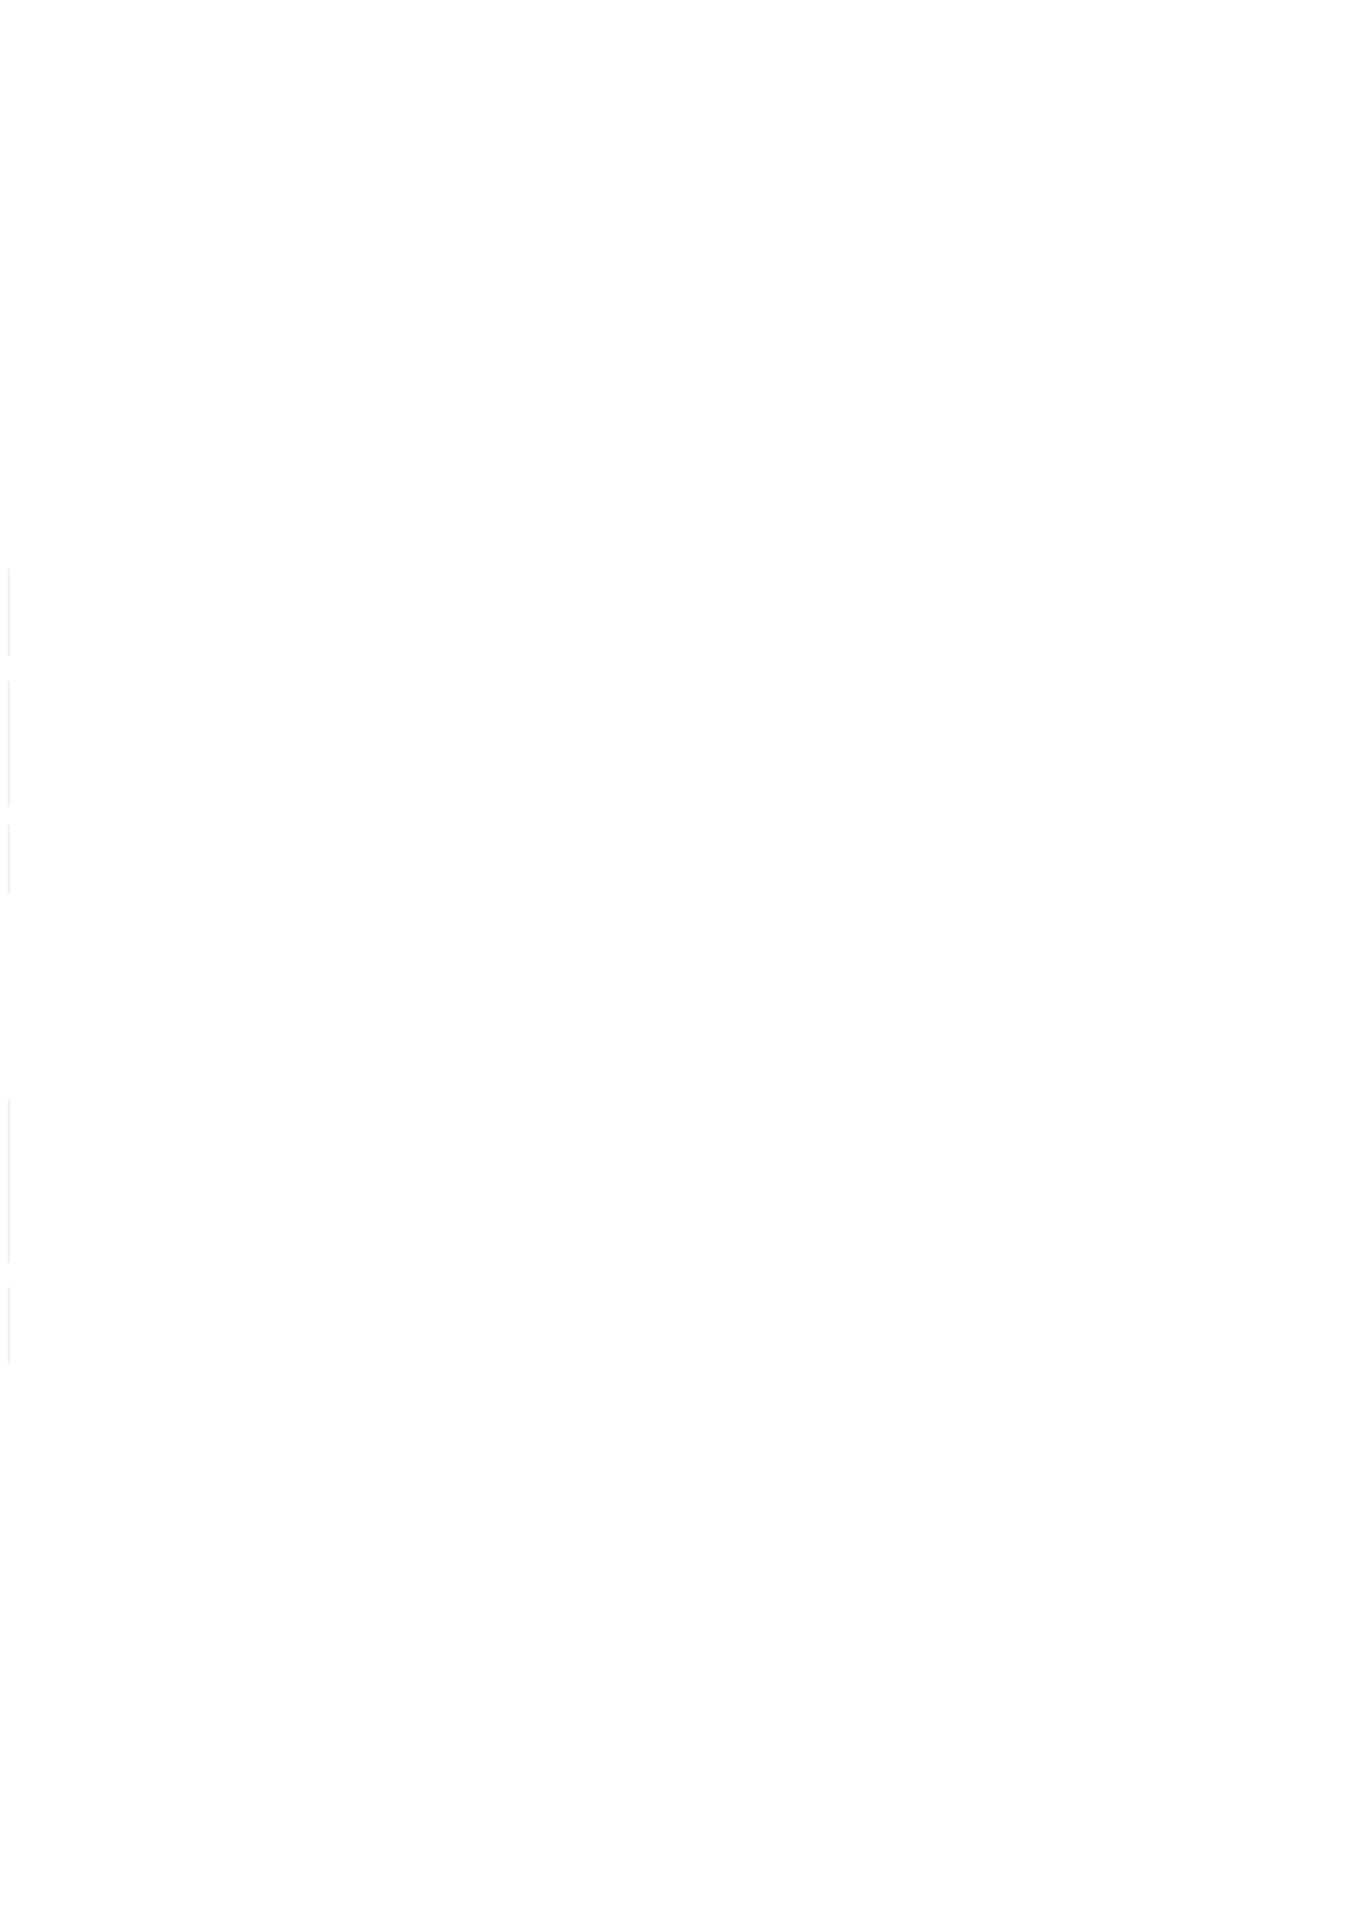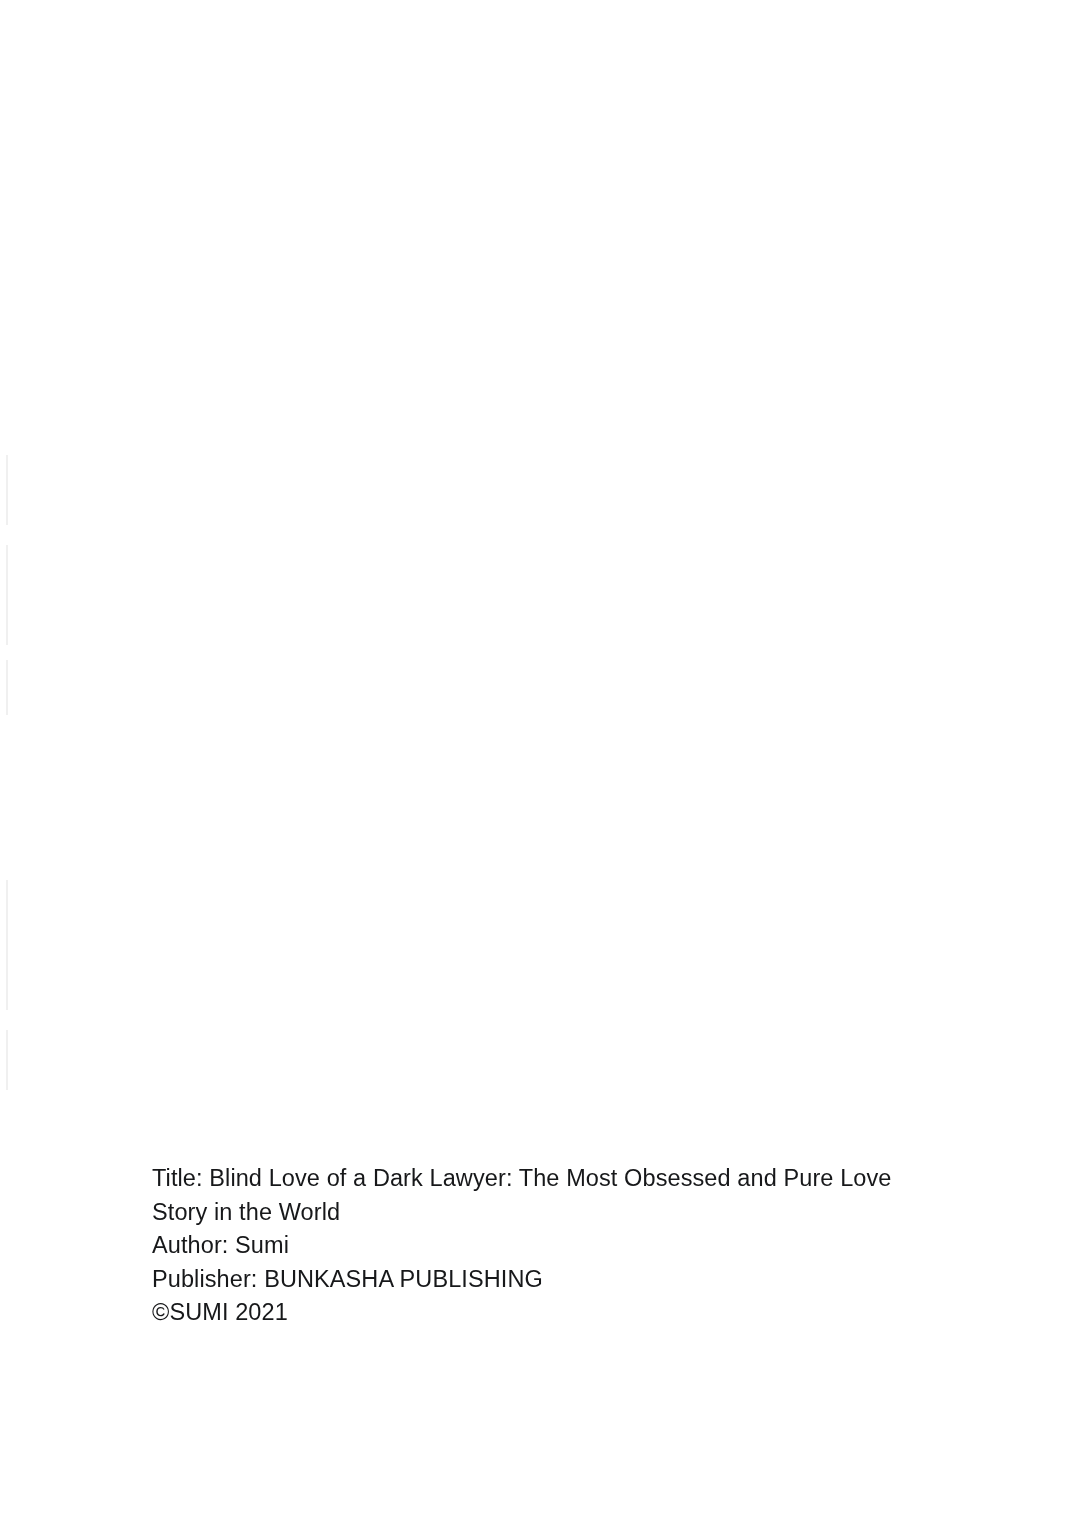--- a/index.html
+++ b/index.html
@@ -65,20 +65,14 @@
 <div class="page">
 
   <div class="edge-artifacts">
     <span class="a1"></span>
     <span class="a2"></span>
     <span class="a3"></span>
     <span class="a4"></span>
     <span class="a5"></span>
   </div>
 
-  <div class="colophon">
-    <div class="colophon-line title-line">Title: Blind Love of a Dark Lawyer: The Most Obsessed and Pure Love Story in the World</div>
-    <div class="colophon-line">Author: Sumi</div>
-    <div class="colophon-line">Publisher: BUNKASHA PUBLISHING</div>
-    <div class="colophon-line">©SUMI 2021</div>
-  </div>
 
 </div>
 
 </body></html>

